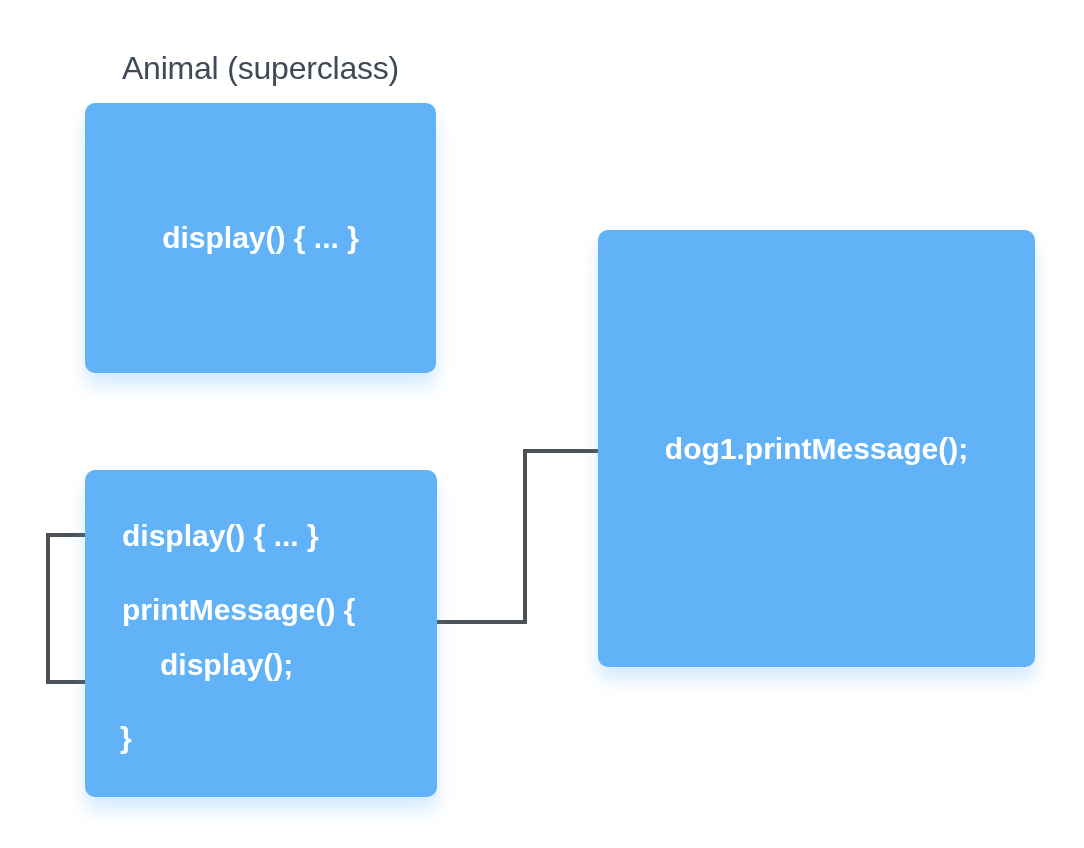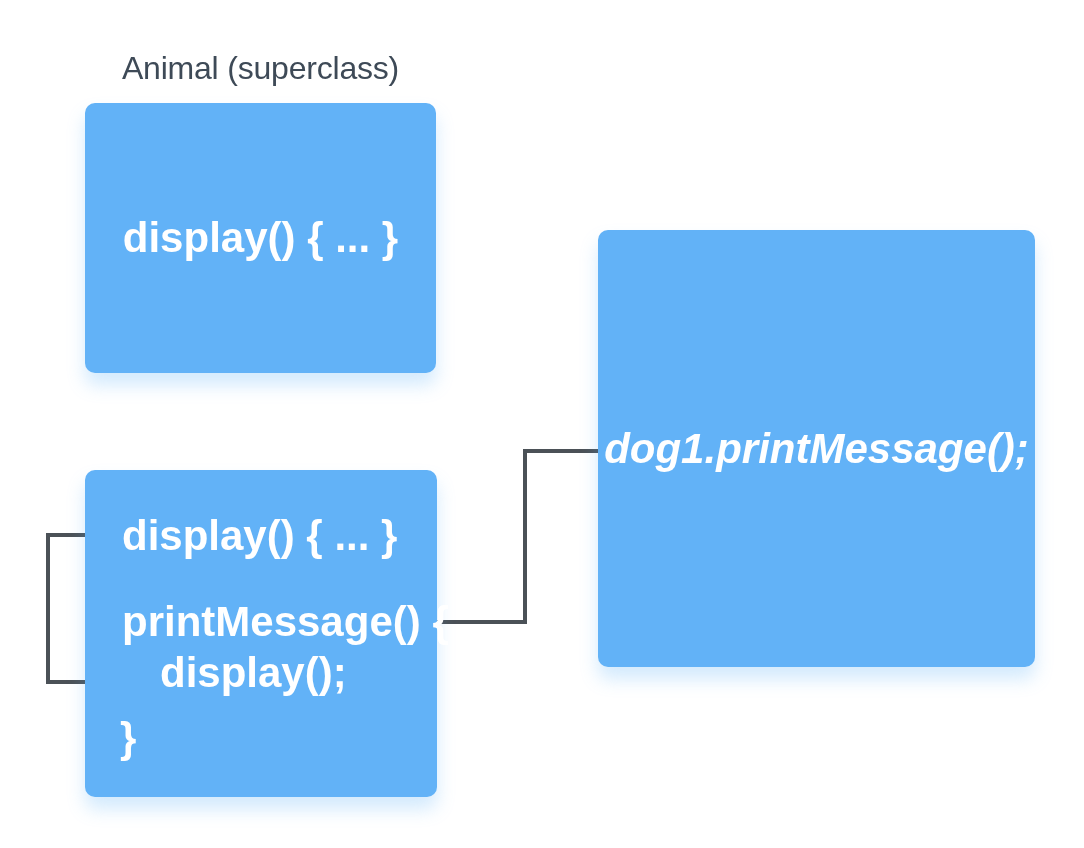--- a/index.html
+++ b/index.html
@@ -29,53 +29,53 @@
     pointer-events: none;
   }
   .box {
     position: absolute;
     background: var(--box-blue);
     border-radius: 10px;
     box-shadow: 0 12px 18px var(--box-shadow-color);
   }
   .box-animal { left: 85px;  top: 103px; width: 351px; height: 270px; }
   .box-dog    { left: 85px;  top: 470px; width: 352px; height: 327px; }
-  .box-main   { left: 598px; top: 230px; width: 437px; height: 437px; font-style: italic; }
+  .box-main   { left: 598px; top: 230px; width: 437px; height: 437px; }
   .box-label {
     position: absolute;
     color: var(--title-color);
     font-size: 32px;
     line-height: 40px;
     text-align: center;
     white-space: nowrap;
     letter-spacing: -0.2px;
   }
   .label-animal { left: 85px;  top: 48px;  width: 351px; }
   .label-dog    { left: 85px;  top: 416px; width: 352px; }
   .label-main   { left: 598px; top: 176px; width: 437px; }
   .code {
     color: var(--code-color);
     font-weight: bold;
-    font-size: 42px;
+    font-size: 30px;
     white-space: nowrap;
   }
   .code-centered {
     display: flex;
     align-items: center;
     justify-content: center;
     width: 100%;
     height: 100%;
   }
   .dog-line {
     position: absolute;
     line-height: 40px;
   }
   .dog-line-1 { left: 37px; top: 46px;  }
-  .dog-line-2 { left: 37px; top: 132px; text-align: right; }
-  .dog-line-3 { left: 75px; top: 183px; }
+  .dog-line-2 { left: 37px; top: 120px; text-align: right; }
+  .dog-line-3 { left: 75px; top: 175px; }
   .dog-line-4 { left: 35px; top: 248px; }
 </style>
 </head>
 <body>
 
 <div class="canvas">
 
   <svg class="arrows-layer" viewBox="0 0 1084 848" xmlns="http://www.w3.org/2000/svg">
 
     <g>

